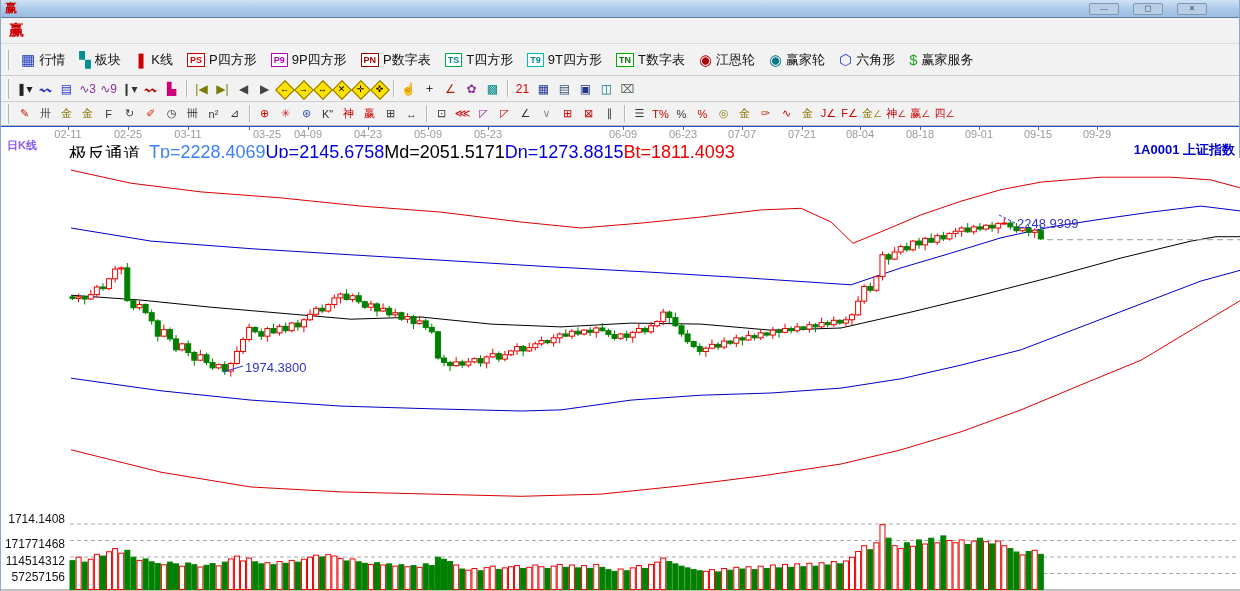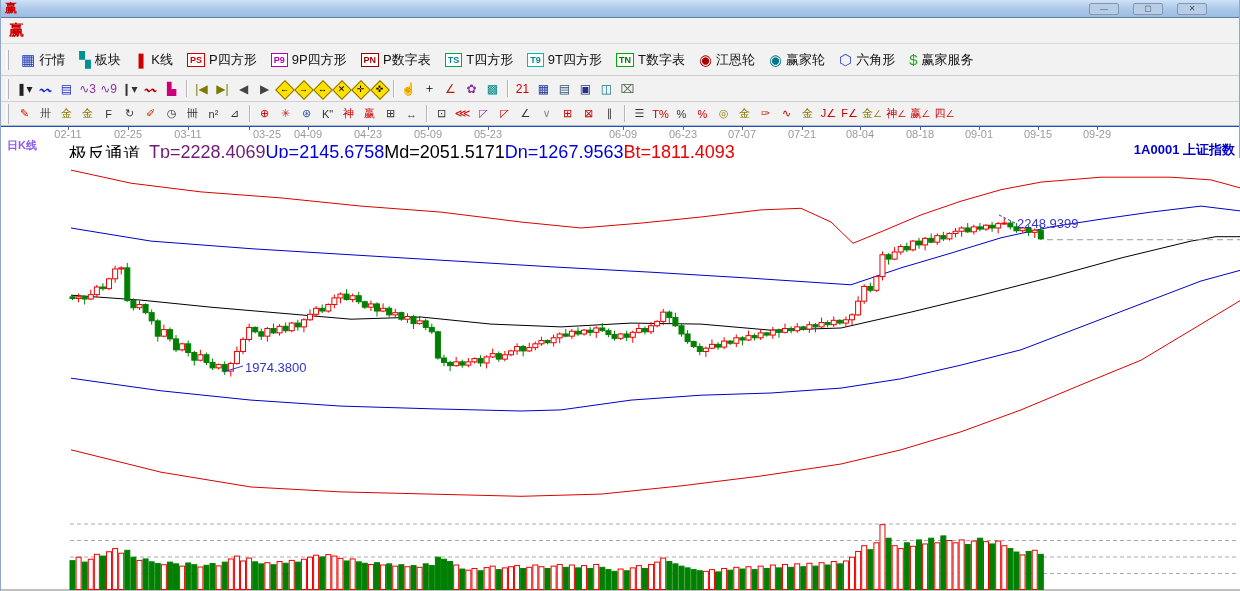--- a/index.html
+++ b/index.html
@@ -257,24 +257,24 @@
         <span class="date-tick" style="left: 978px;"></span>
         <span class="date-label" style="left: 978px;">09-01</span>
         <span class="date-tick" style="left: 1037px;"></span>
         <span class="date-label" style="left: 1037px;">09-15</span>
         <span class="date-tick" style="left: 1096px;"></span>
         <span class="date-label" style="left: 1096px;">09-29</span>
       </div>
     <span class="kline-label">日K线</span>
     <div class="legend">
       <span class="ind-name">极反通道</span>
-    <span style="color: #701a75;">Tp=2228.4069</span>
+    <span style="color: #3b82f6;">Tp=2228.4069</span>
         <span style="color: rgb(0, 0, 221);">Up=2145.6758</span>
         <span style="color: rgb(0, 0, 0);">Md=2051.5171</span>
-        <span style="color: rgb(0, 0, 221);">Dn=1267.9563</span>
+        <span style="color: rgb(0, 0, 221);">Dn=1273.8815</span>
         <span style="color: rgb(238, 0, 0);">Bt=1811.4093</span>
       </div>
     <span class="symbol">
       <span>1A0001</span>
       <span>上证指数</span>
     </span>
   </div>
 
   <div class="chart">
     <svg id="chart-svg" width="1240" height="433" viewBox="0 0 1240 433" xmlns="http://www.w3.org/2000/svg">
@@ -767,15 +767,21 @@
         <rect x="1031.22" y="392.3048" width="5" height="39.1952" fill="#ffffff" stroke="#ee0000" stroke-width="1"></rect>
         <line x1="1039.81" y1="67.24556135999993" x2="1039.81" y2="81.99836135999992" stroke="#008000" stroke-width="1"></line>
         <rect x="1037.31" y="72.16316135999992" width="5" height="8.742400000000004" fill="#008000" stroke="#008000" stroke-width="1"></rect>
         <rect x="1037.31" y="396.3396" width="5" height="35.16039999999998" fill="#008000" stroke="#008000" stroke-width="1"></rect>
         <line x1="1046" y1="81.72516135999992" x2="1240" y2="81.72516135999992" stroke="#999999" stroke-width="1" stroke-dasharray="6 4"></line>
         <line x1="222" y1="214" x2="242" y2="208" stroke="#3333cc" stroke-width="1"></line>
         <text x="244" y="214" fill="#3333cc" font-size="13">1974.3800</text>
         <line x1="998" y1="57" x2="1014" y2="65" stroke="#3333cc" stroke-width="1" stroke-dasharray="3 2"></line>
         <text x="1016" y="70" fill="#3333cc" font-size="13">2248.9399</text>
       </svg>
+    <div class="vol-labels">
+        <span class="vol-label" style="top: 354px;">1714.1408</span>
+        <span class="vol-label" style="top: 379px;">171771468</span>
+        <span class="vol-label" style="top: 396px;">114514312</span>
+        <span class="vol-label" style="top: 412px;">57257156</span>
+      </div>
   </div>
 
 </div>
 
 </body></html>

